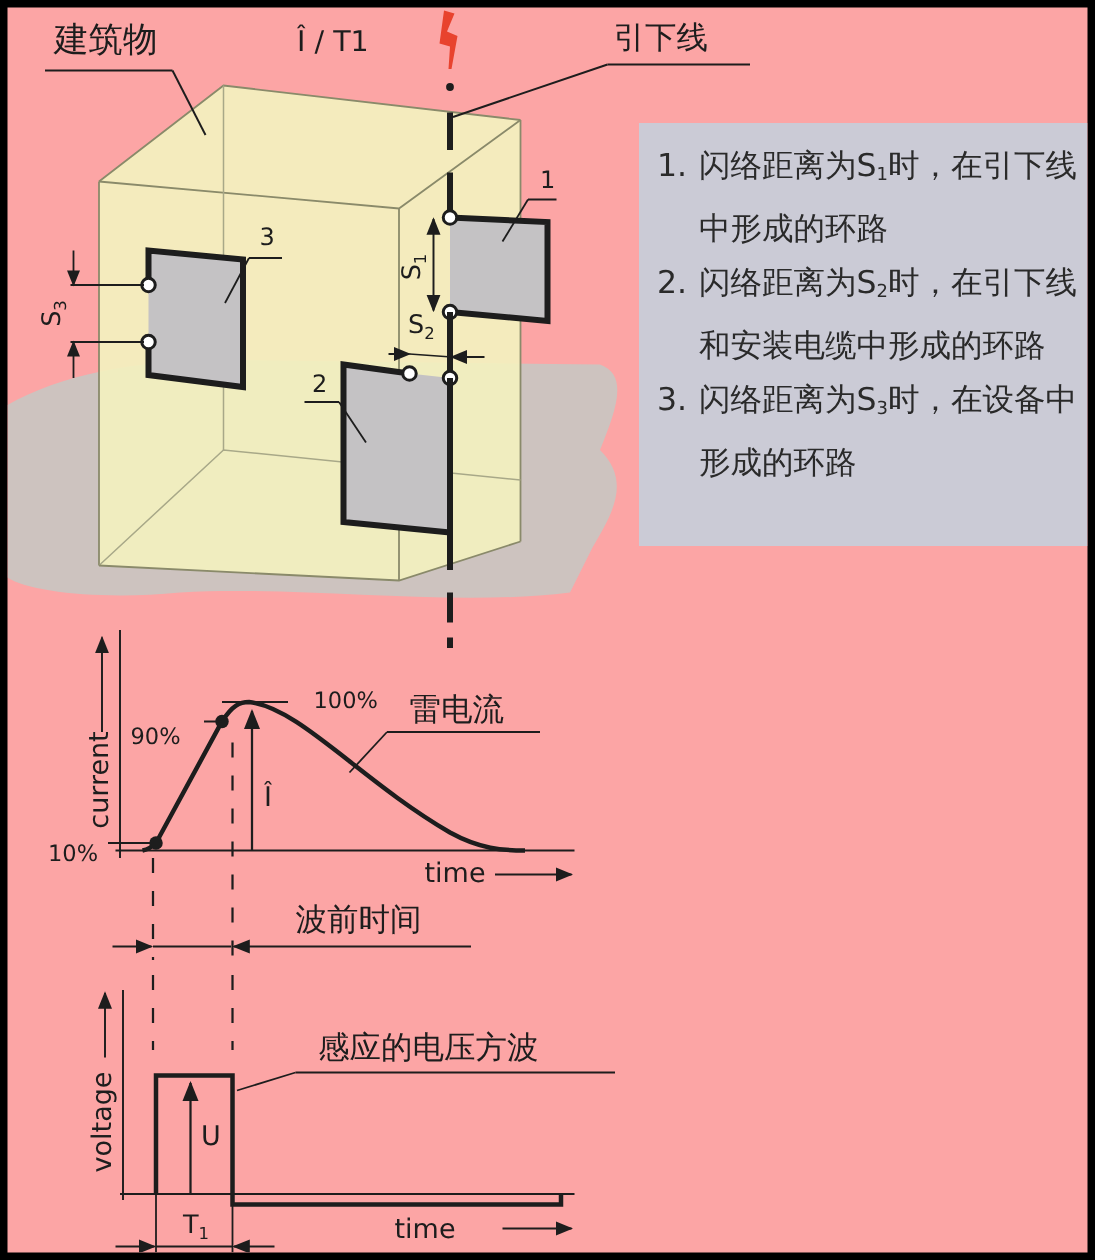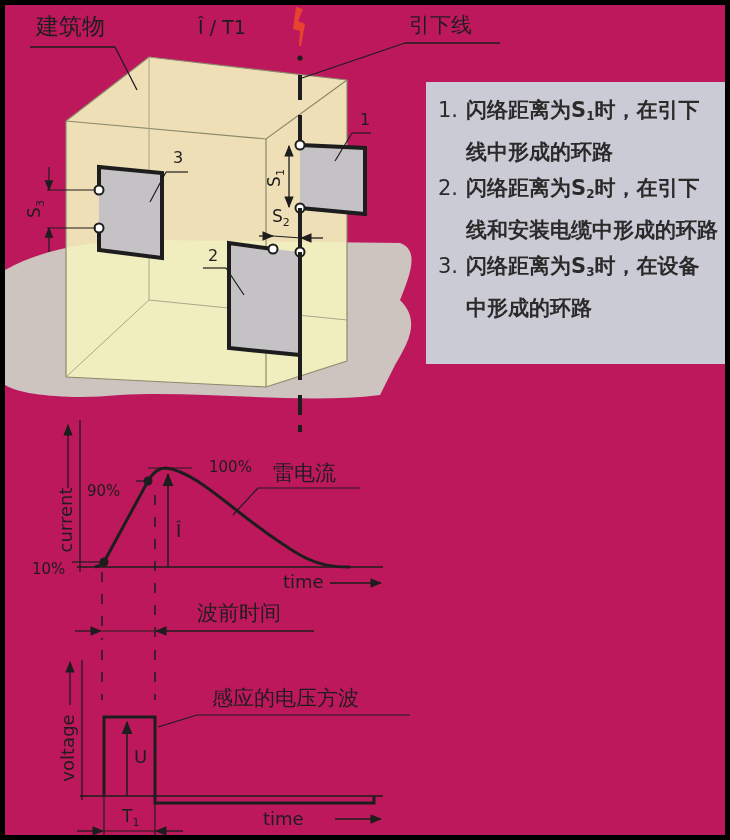--- a/index.html
+++ b/index.html
@@ -4,38 +4,38 @@
   <style>
     html, body { margin: 0; padding: 0; }
     body {
       width: 730px; height: 840px; overflow: hidden;
       background: #000;
       font-family: "DejaVu Sans", "Liberation Sans", sans-serif;
     }
     .page {
       position: absolute; left: 5px; top: 5px;
       width: 720px; height: 830px;
-      background: #be185d;
+      background: #fca5a5;
       overflow: hidden;
     }
     svg { position: absolute; left: 0; top: 0; }
     .lbl { font-family: "DejaVu Sans", "Liberation Sans", sans-serif; fill: #1d1d1d; }
     .legend {
       position: absolute; left: 421px; top: 77px;
       width: 299px; height: 282px;
       background: #cbcbd6;
       box-sizing: border-box;
       padding: 10px 6px 0 12px;
       color: #2a2a2a;
       font-size: 21px;
       line-height: 36px;
     }
     .legend-item { display: flex; }
     .legend-num { width: 28px; flex: none; }
-    .legend-text { flex: 1; font-weight: bold; }
+    .legend-text { flex: 1; }
     .legend-text sub { font-size: 12px; vertical-align: -3px; }
   </style>
 </head>
 <body>
 
 <div class="page">
 <svg width="720" height="830" viewBox="5 5 720 830">
   <defs>
     <marker id="ah" viewBox="0 0 10 10" refX="9" refY="5" markerWidth="9" markerHeight="9" orient="auto-start-reverse">
       <path d="M0,1 L10,5 L0,9 z" fill="#1d1d1d"></path>

